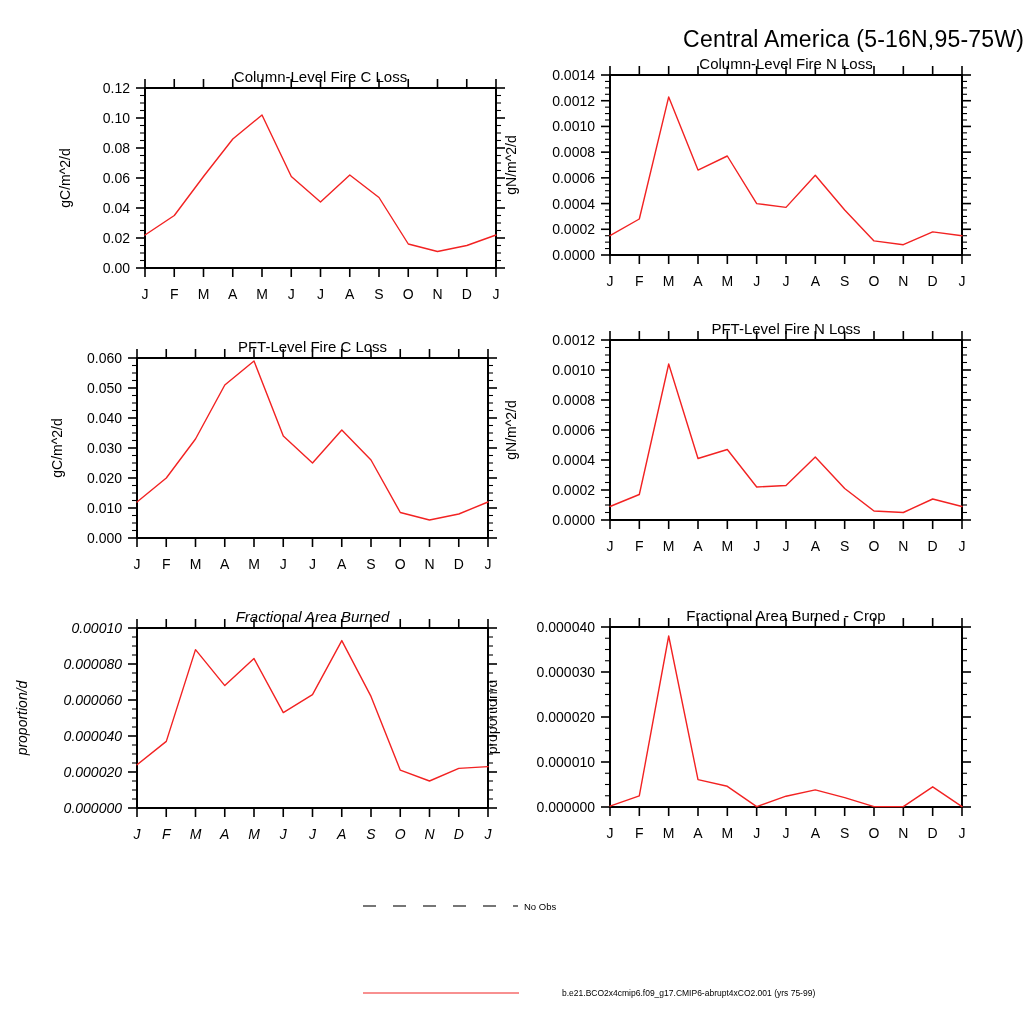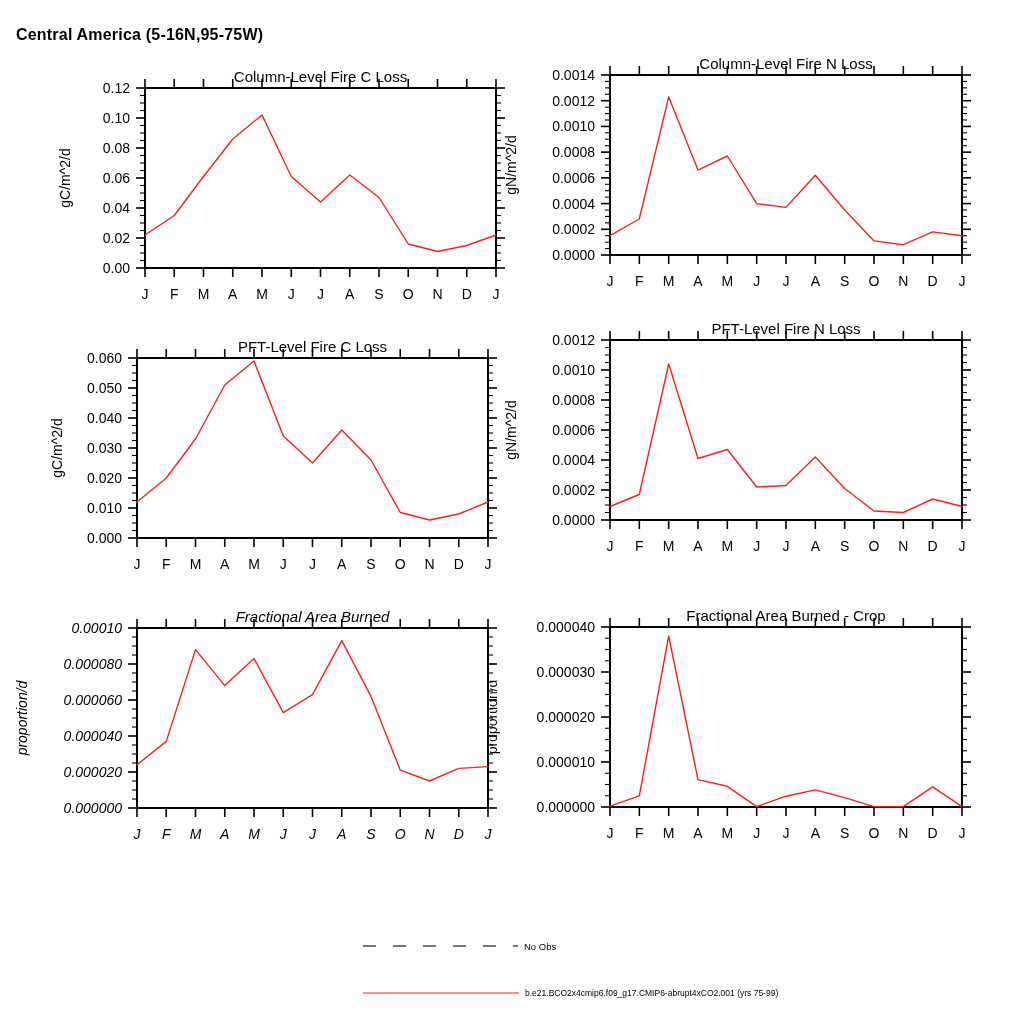--- a/index.html
+++ b/index.html
@@ -1,19 +1,19 @@
 <!DOCTYPE html>
 <html><head>
 <meta charset="utf-8">
 <style>
   html,body{margin:0;padding:0;background:#ffffff;}
   body{width:1024px;height:1024px;position:relative;overflow:hidden;
        font-family:"Liberation Sans",sans-serif;color:#000;}
   .main-title{position:absolute;left:16px;top:26px;width:1008px;
-       text-align:left;font-size:16px;letter-spacing:0.2px;font-weight:bold;}
+       text-align:right;font-size:23px;letter-spacing:0.2px;}
   .chart{position:absolute;}
   .chart svg{display:block;}
   svg text{font-family:"Liberation Sans",sans-serif;fill:#000;}
   .legend-row{position:absolute;display:flex;align-items:center;}
   .legend-row svg{flex:0 0 auto;}
   .legend-label{margin-left:6px;white-space:nowrap;}
   .legend-label.noobs{font-size:9.5px;}
   .legend-label.model{font-size:8.5px;}
 </style>
 </head>
@@ -621,25 +621,25 @@
       <line x1="472" y1="55.5" x2="477" y2="55.5" stroke="#000000" stroke-width="1.1"></line>
       <line x1="120" y1="44.25" x2="115" y2="44.25" stroke="#000000" stroke-width="1.1"></line>
       <line x1="472" y1="44.25" x2="477" y2="44.25" stroke="#000000" stroke-width="1.1"></line>
       <line x1="120" y1="33" x2="111" y2="33" stroke="#000000" stroke-width="1.6"></line>
       <line x1="472" y1="33" x2="481" y2="33" stroke="#000000" stroke-width="1.6"></line>
       <text x="105" y="38" text-anchor="end" font-size="14px">0.000040</text>
       <polyline points="120.0,212.1 149.3,201.8 178.7,42.0 208.0,185.6 237.3,192.3 266.7,212.6 296.0,202.2 325.3,195.9 354.7,203.6 384.0,212.6 413.3,212.6 442.7,192.8 472.0,212.6" fill="none" stroke="#f22222" stroke-width="1.4" stroke-linejoin="round" stroke-linecap="round"></polyline>
     </svg>
   </div>
 
-<div class="legend-row" style="left:362px;top:940px;">
+<div class="legend-row" style="left:362px;top:900px;">
   <svg width="156" height="12">
     <line id="noobs-line" x1="1" y1="6" x2="156" y2="6" stroke-width="1.3" stroke-dasharray="13 17" stroke="#4a4a4a"></line>
   </svg>
   <span class="legend-label noobs">No Obs</span>
 </div>
 
-<div class="legend-row" style="left:362px;top:987px;">
+<div class="legend-row" style="left:362px;top:987px;gap:37px;">
   <svg width="157" height="12">
     <line id="case-line" x1="1" y1="6" x2="157" y2="6" stroke-width="1.1" stroke="#f22222"></line>
   </svg>
   <span class="legend-label model">b.e21.BCO2x4cmip6.f09_g17.CMIP6-abrupt4xCO2.001 (yrs 75-99)</span>
 </div>
 
 </body></html>

